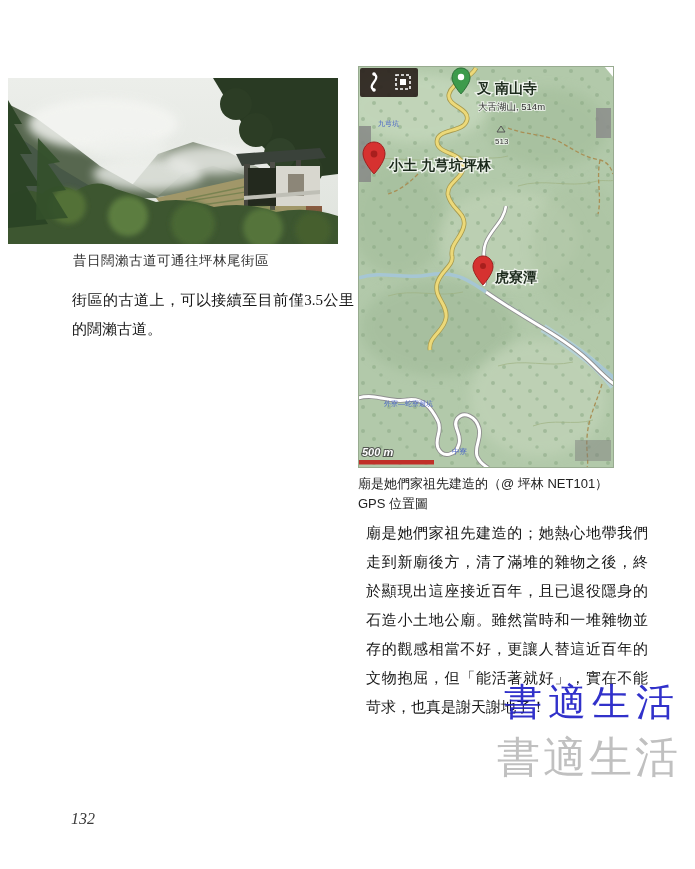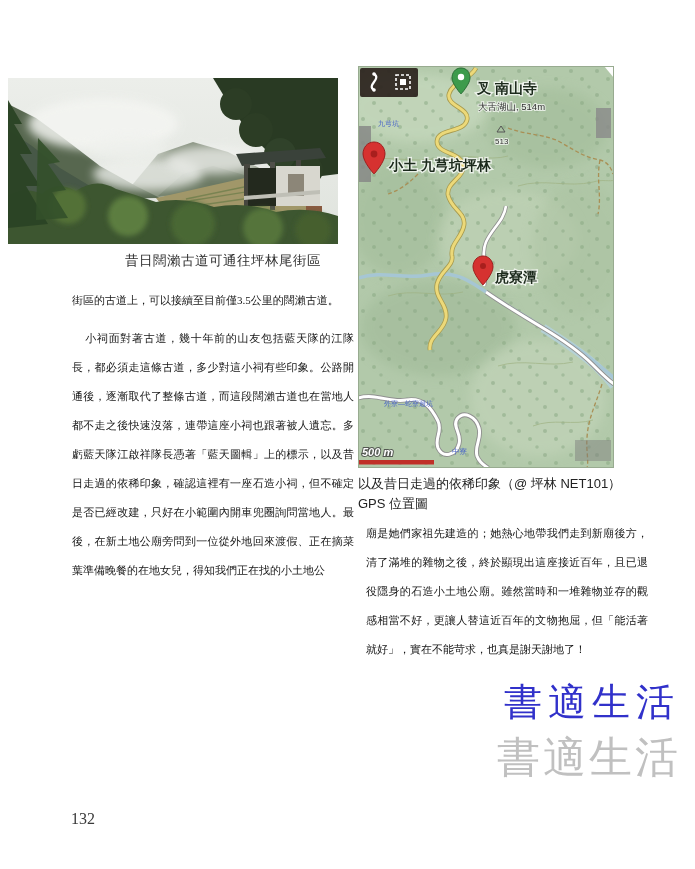--- a/index.html
+++ b/index.html
@@ -5,43 +5,43 @@
   html,body{margin:0;padding:0;}
   body{
     width:695px;height:869px;position:relative;background:#ffffff;
     font-family:"Liberation Serif","DejaVu Serif",serif;color:#1a1a1a;overflow:hidden;
   }
   .photo{position:absolute;left:8px;top:78px;width:330px;height:166px;margin:0;overflow:hidden;}
   .photo svg{display:block;}
   .photo-caption{
     position:absolute;left:73px;top:252px;width:300px;
     font-family:"Liberation Sans","DejaVu Sans",sans-serif;
-    font-size:13.5px;font-weight:500;color:#2e2e2e;letter-spacing:.5px;text-align:center;
-  }
-  .col{position:absolute;font-size:11px;line-height:29px;text-align:justify;word-break:break-all;color:#161616;}
+    font-size:13.5px;font-weight:500;color:#2e2e2e;letter-spacing:.5px;
+  }
+  .col{position:absolute;font-size:15px;line-height:29px;text-align:justify;word-break:break-all;color:#161616;}
   .col p{margin:0;}
   .col-left{left:72px;top:286px;width:282px;}
   .col-left p.first{margin-bottom:9px;}
   .col-left p.indent{text-indent:1.2em;}
   .col-right{left:366px;top:519px;width:282px;}
   .gpsmap{position:absolute;left:358px;top:66px;width:256px;height:402px;margin:0;}
   .gpsmap svg{display:block;}
   .map-caption{
     position:absolute;left:358px;top:474px;width:288px;
     font-family:"Liberation Sans","DejaVu Sans",sans-serif;
     font-size:13px;line-height:20px;color:#222;
   }
   .watermark{
     position:absolute;font-family:"DejaVu Serif","Liberation Serif",serif;
     white-space:nowrap;pointer-events:none;z-index:5;margin-top:35px;
   }
   .wm-blue{left:504px;top:642px;font-size:38px;letter-spacing:6px;color:rgba(32,32,198,0.92);}
   .wm-gray{left:497px;top:694px;font-size:43px;letter-spacing:3px;color:rgba(140,140,140,0.55);}
   .page-number{
-    position:absolute;left:71px;top:810px;font-size:16px;color:#3a3a3a;
+    position:absolute;left:71px;top:810px;font-size:16px;font-style:italic;color:#3a3a3a;
     font-family:"Liberation Serif","DejaVu Serif",serif;
   }
   text{font-family:"Liberation Sans","DejaVu Sans",sans-serif;}
   .maplabel{font-weight:bold;fill:#1c2a1c;paint-order:stroke;stroke:rgba(255,255,255,0.75);stroke-width:2.6px;}
   .mapsub{fill:#333;paint-order:stroke;stroke:rgba(255,255,255,0.7);stroke-width:2px;}
   .bluelabel{fill:#4a66c8;}
   .scalelabel{font-weight:bold;font-style:italic;fill:#ffffff;paint-order:stroke;stroke:rgba(60,60,60,0.8);stroke-width:2px;}
 </style>
 </head>
 <body>
@@ -108,21 +108,20 @@
 
     <path d="M0,22 L14,46 L6,46 L24,76 L12,76 L32,108 L18,108 L40,146 L0,150 Z" fill="#2b4424" opacity=".96"></path>
     <path d="M30,60 L52,84 L40,86 L58,112 L44,114 L60,140 L28,142 Z" fill="#33502a" opacity=".9"></path>
   </svg>
 </figure>
 
 <figcaption class="photo-caption">昔日闊瀨古道可通往坪林尾街區</figcaption>
 
 <div class="col col-left">
   <p class="first">街區的古道上，可以接續至目前僅3.5公里的闊瀨古道。</p>
-  <p class="indent">小祠面對著古道，幾十年前的山友包括藍天隊的江隊長，都必須走這條古道，多少對這小祠有些印象。公路開通後，逐漸取代了整條古道，而這段闊瀨古道也在當地人都不走之後快速沒落，連帶這座小祠也跟著被人遺忘。多虧藍天隊江啟祥隊長憑著「藍天圖輯」上的標示，以及昔日走過的依稀印象，確認這裡有一座石造小祠，但不確定是否已經改建，只好在小範圍內開車兜圈詢問當地人。最後，在新土地公廟旁問到一位從外地回來渡假、正在摘菜葉準備晚餐的在地女兒，得知我們正在找的小土地公</p>
 </div>
 
 <figure class="gpsmap">
   <svg width="256" height="402" viewBox="0 0 256 402">
     <defs>
       <pattern id="trees" width="26" height="24" patternUnits="userSpaceOnUse">
         <circle cx="5" cy="5" r="2" fill="#8aa884" opacity=".55"></circle>
         <circle cx="16" cy="13" r="2" fill="#86a680" opacity=".5"></circle>
         <circle cx="23" cy="21" r="1.8" fill="#8aa884" opacity=".5"></circle>
       </pattern>
@@ -221,21 +220,21 @@
       </g>
     </g>
 
     <text x="4" y="390" font-size="11" class="scalelabel">500 m</text>
     <rect x="1" y="394" width="75" height="4.5" fill="#c03028"></rect>
     <rect x="0.5" y="0.5" width="255" height="401" fill="none" stroke="#98ab90" stroke-width="1"></rect>
   </svg>
 </figure>
 
 <div class="map-caption">
-  <span>以及昔日走過的依稀印象（@ 坪林 NET101）</span><br>
+  <span>廟是她們家祖先建造的（@ 坪林 NET101）</span><br>
   <span>GPS 位置圖</span>
 </div>
 
 <div class="col col-right">
   <p>廟是她們家祖先建造的；她熱心地帶我們走到新廟後方，清了滿堆的雜物之後，終於顯現出這座接近百年，且已退役隱身的石造小土地公廟。雖然當時和一堆雜物並存的觀感相當不好，更讓人替這近百年的文物抱屈，但「能活著就好」，實在不能苛求，也真是謝天謝地了！</p>
 </div>
 
 <div class="watermark wm-blue">書適生活</div>
 <div class="watermark wm-gray">書適生活</div>
 

